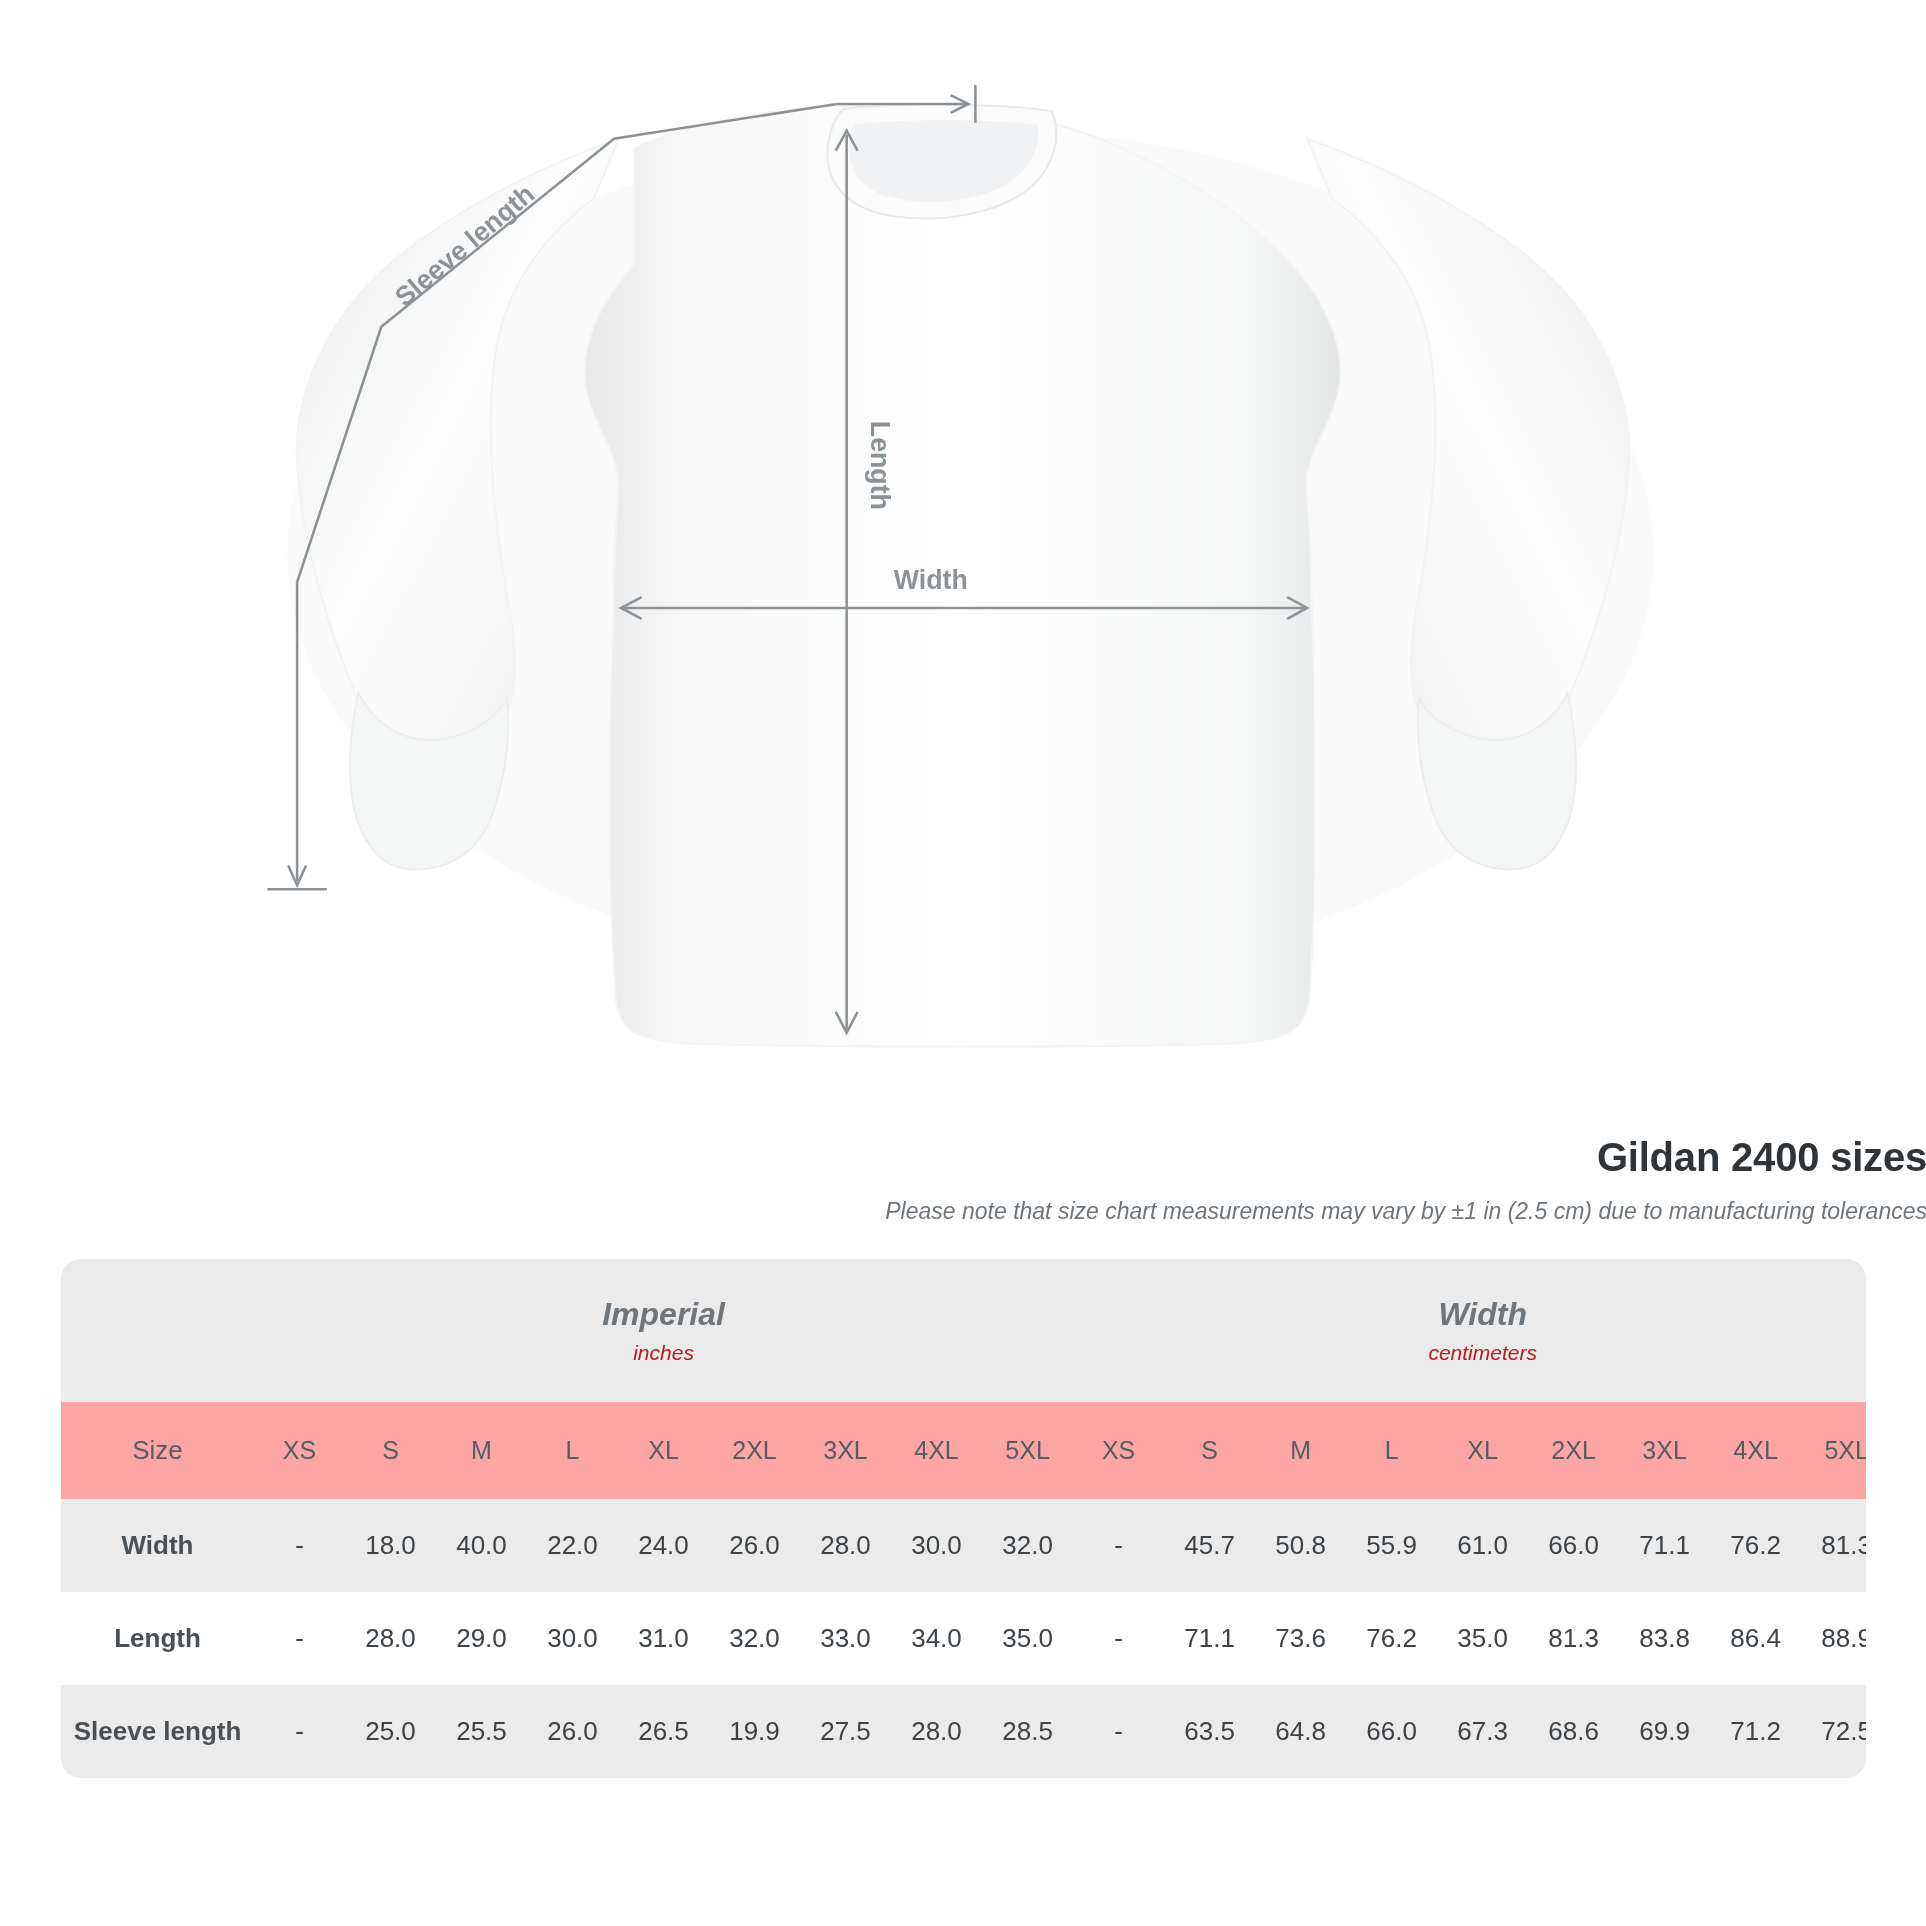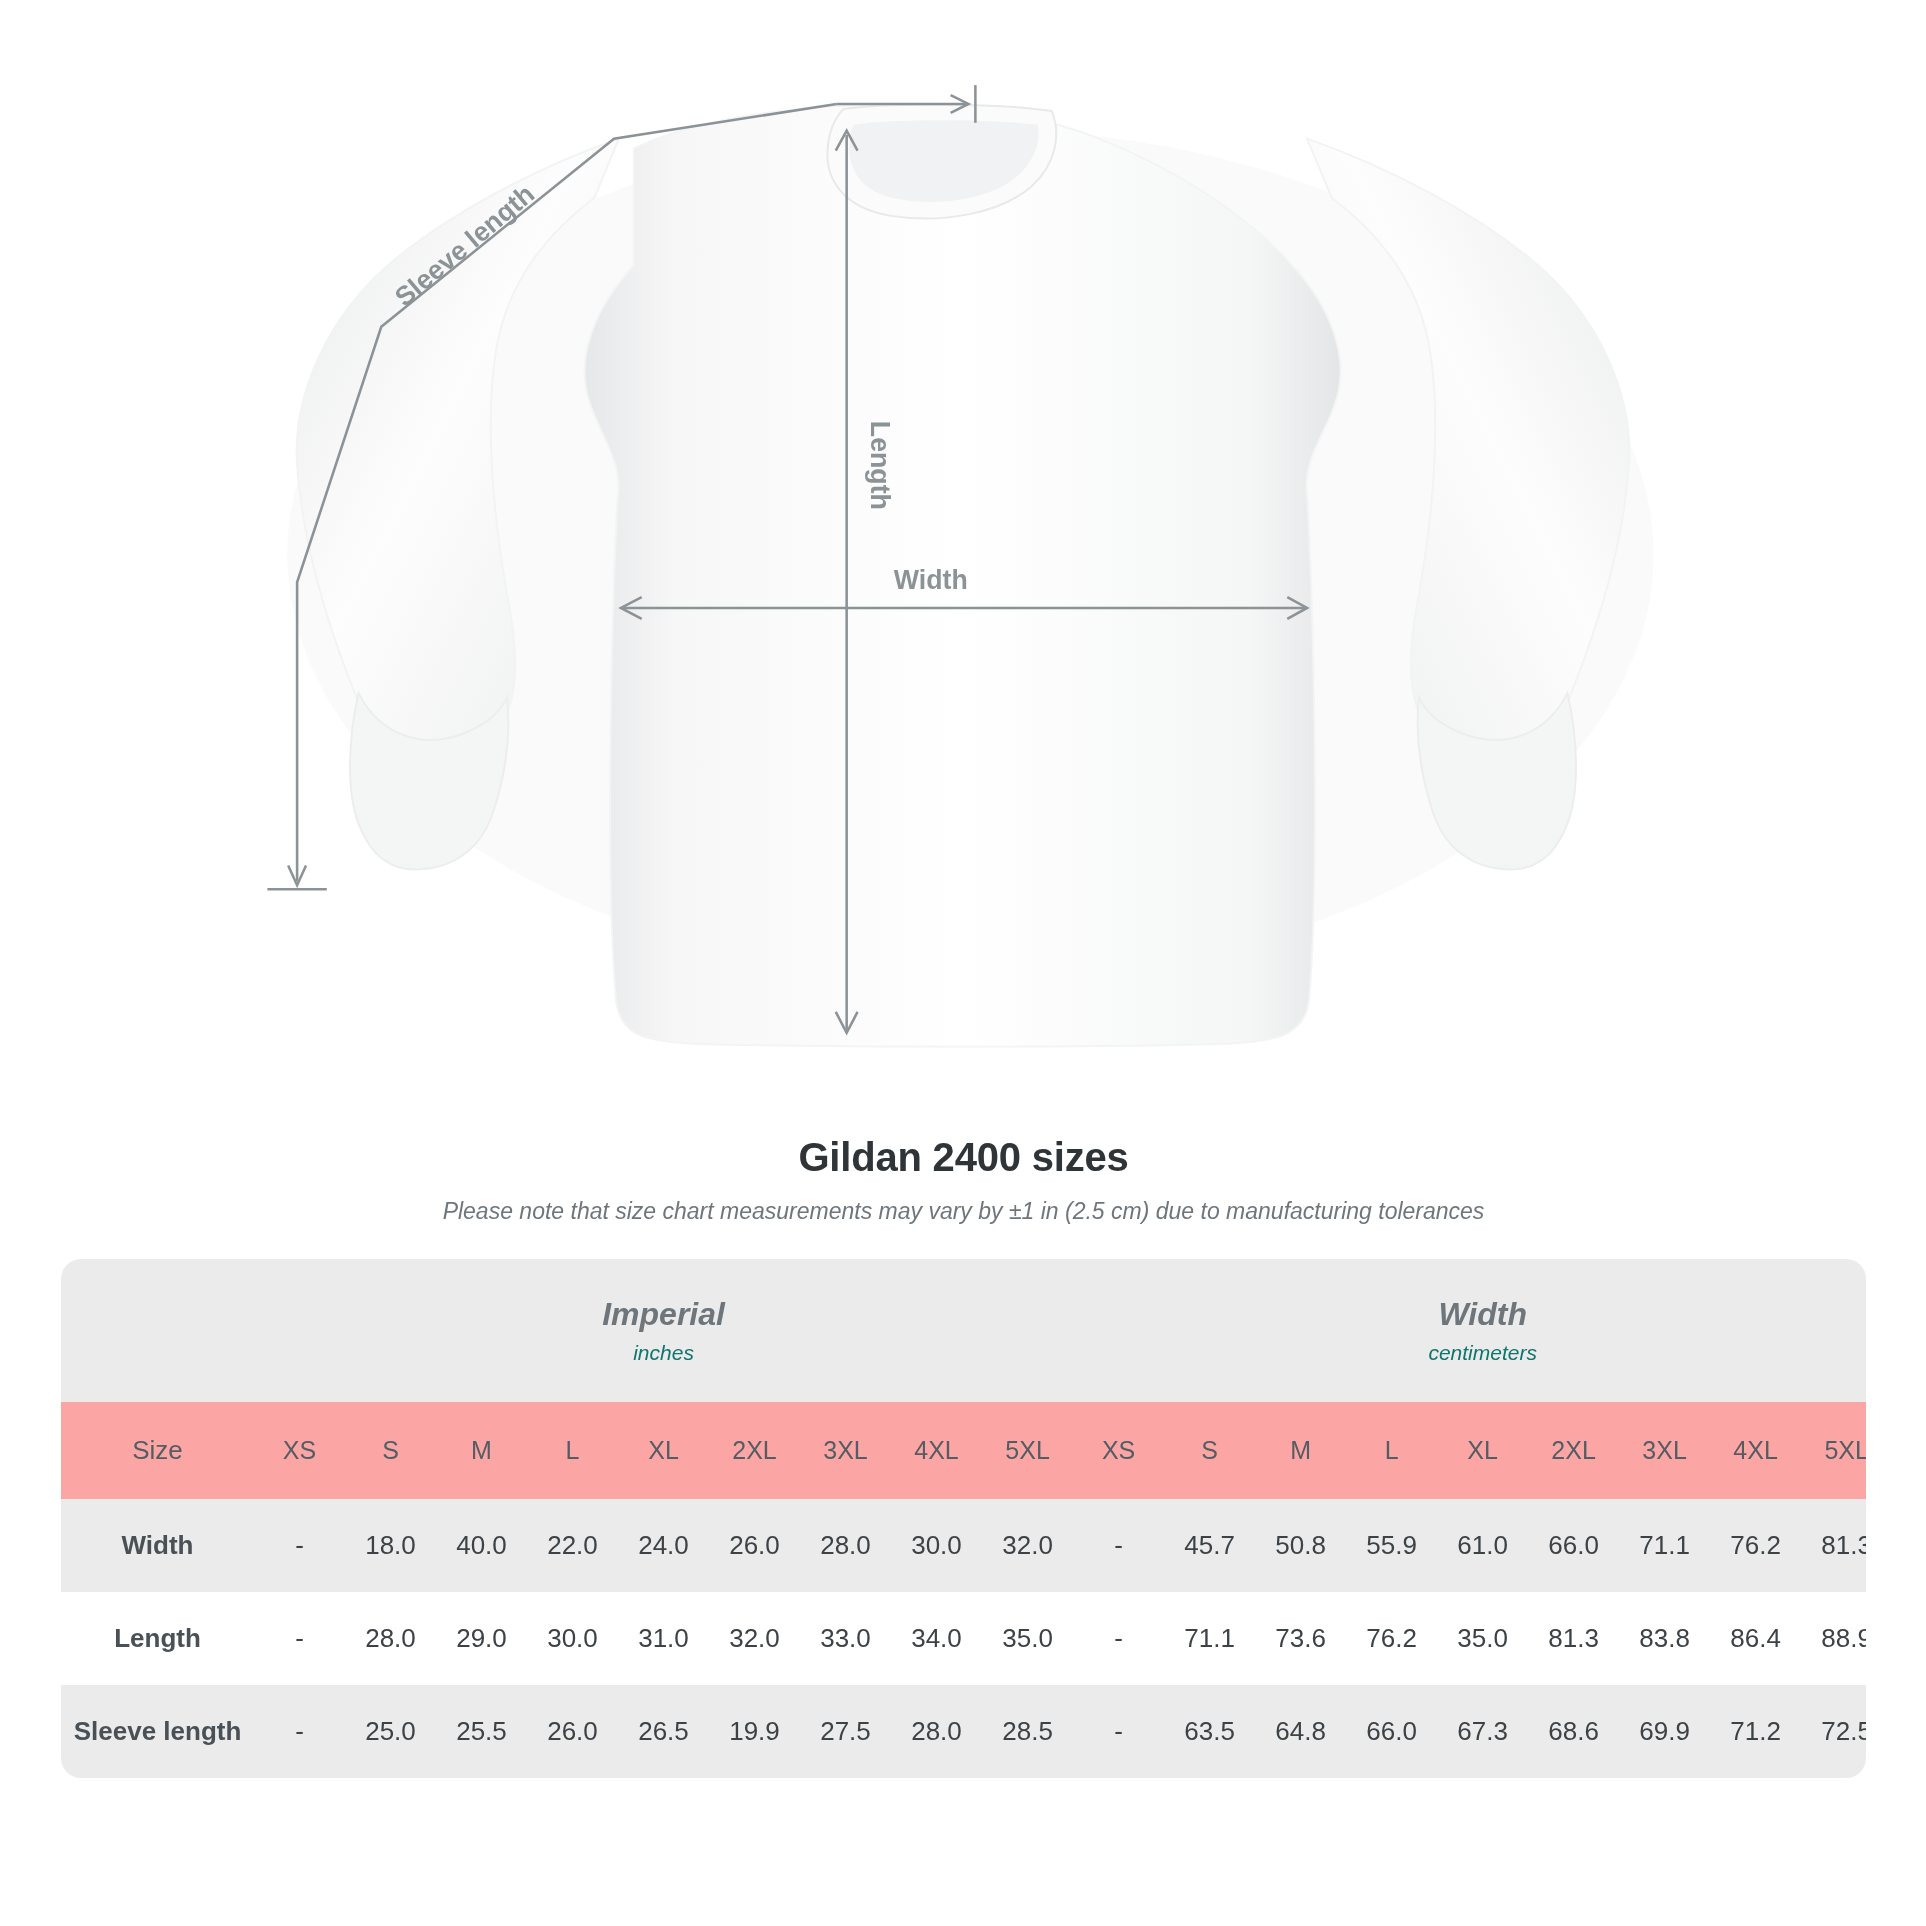--- a/index.html
+++ b/index.html
@@ -27,21 +27,21 @@
     height: 1109px;
   }
   .shirt-svg {
     position: absolute;
     left: 0;
     top: 0;
   }
 
   
   .title-block {
-    text-align: center;
+    text-align: right;
     margin-top: 26px;
   }
   .chart-title {
     font-size: 40px;
     font-weight: bold;
     color: #2f3438;
     letter-spacing: -0.2px;
   }
   .chart-subtitle {
     margin-top: 18px;
@@ -75,21 +75,21 @@
   }
   .unit-name {
     font-size: 32px;
     font-style: italic;
     font-weight: bold;
     color: #6e767c;
   }
   .unit-sub {
     font-size: 21px;
     font-style: italic;
-    color: #0f766e;
+    color: #b91c1c;
     margin-top: 8px;
   }
   .header-row th {
     height: 95px;
     font-size: 25px;
     font-weight: bold;
     color: #555d63;
     background: #fca5a5;
   }
   .header-row th.rowlabel {

